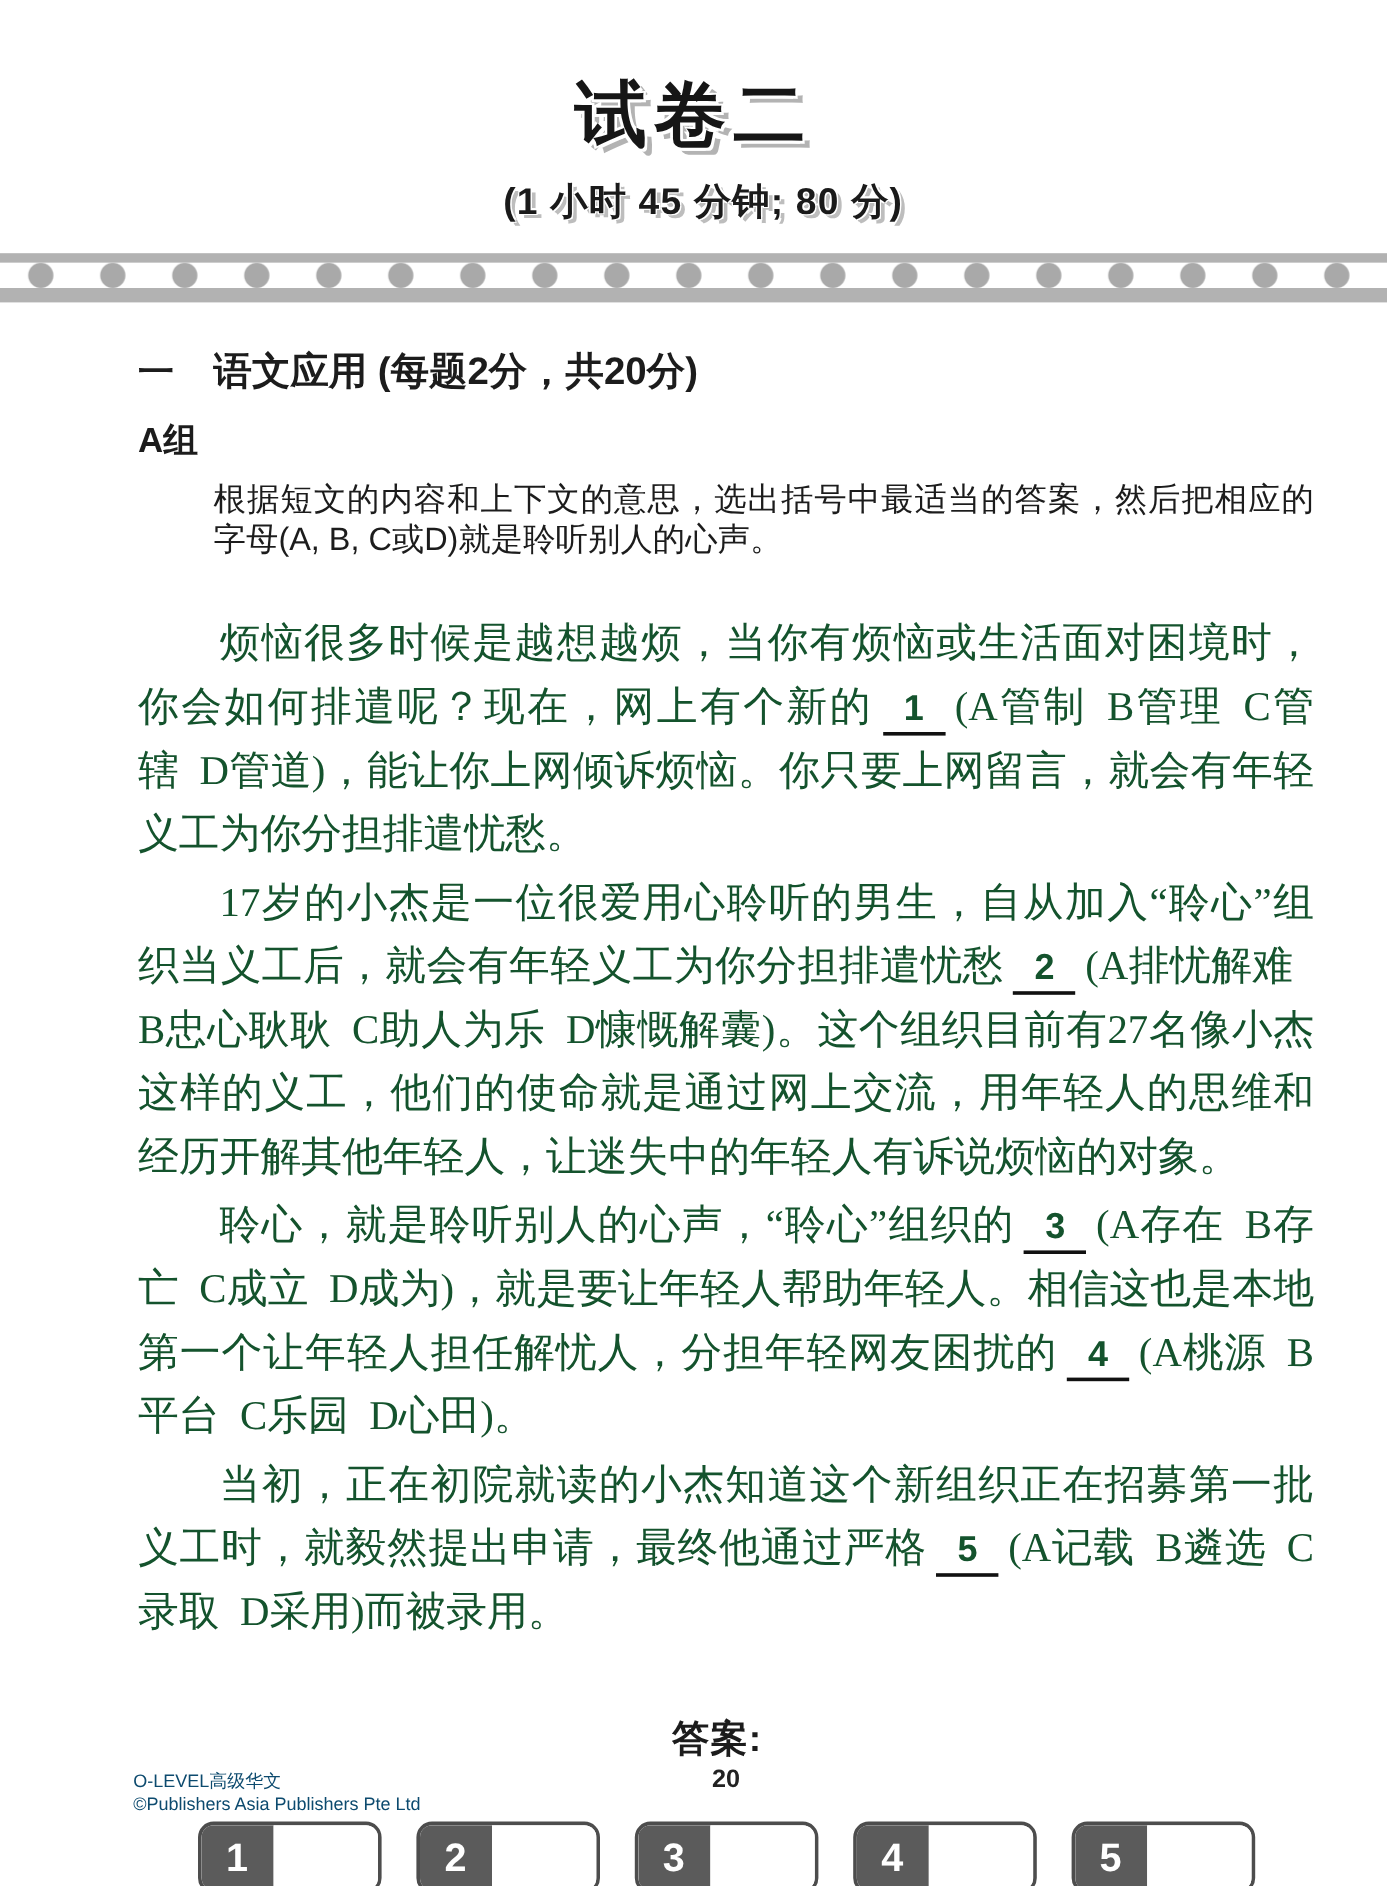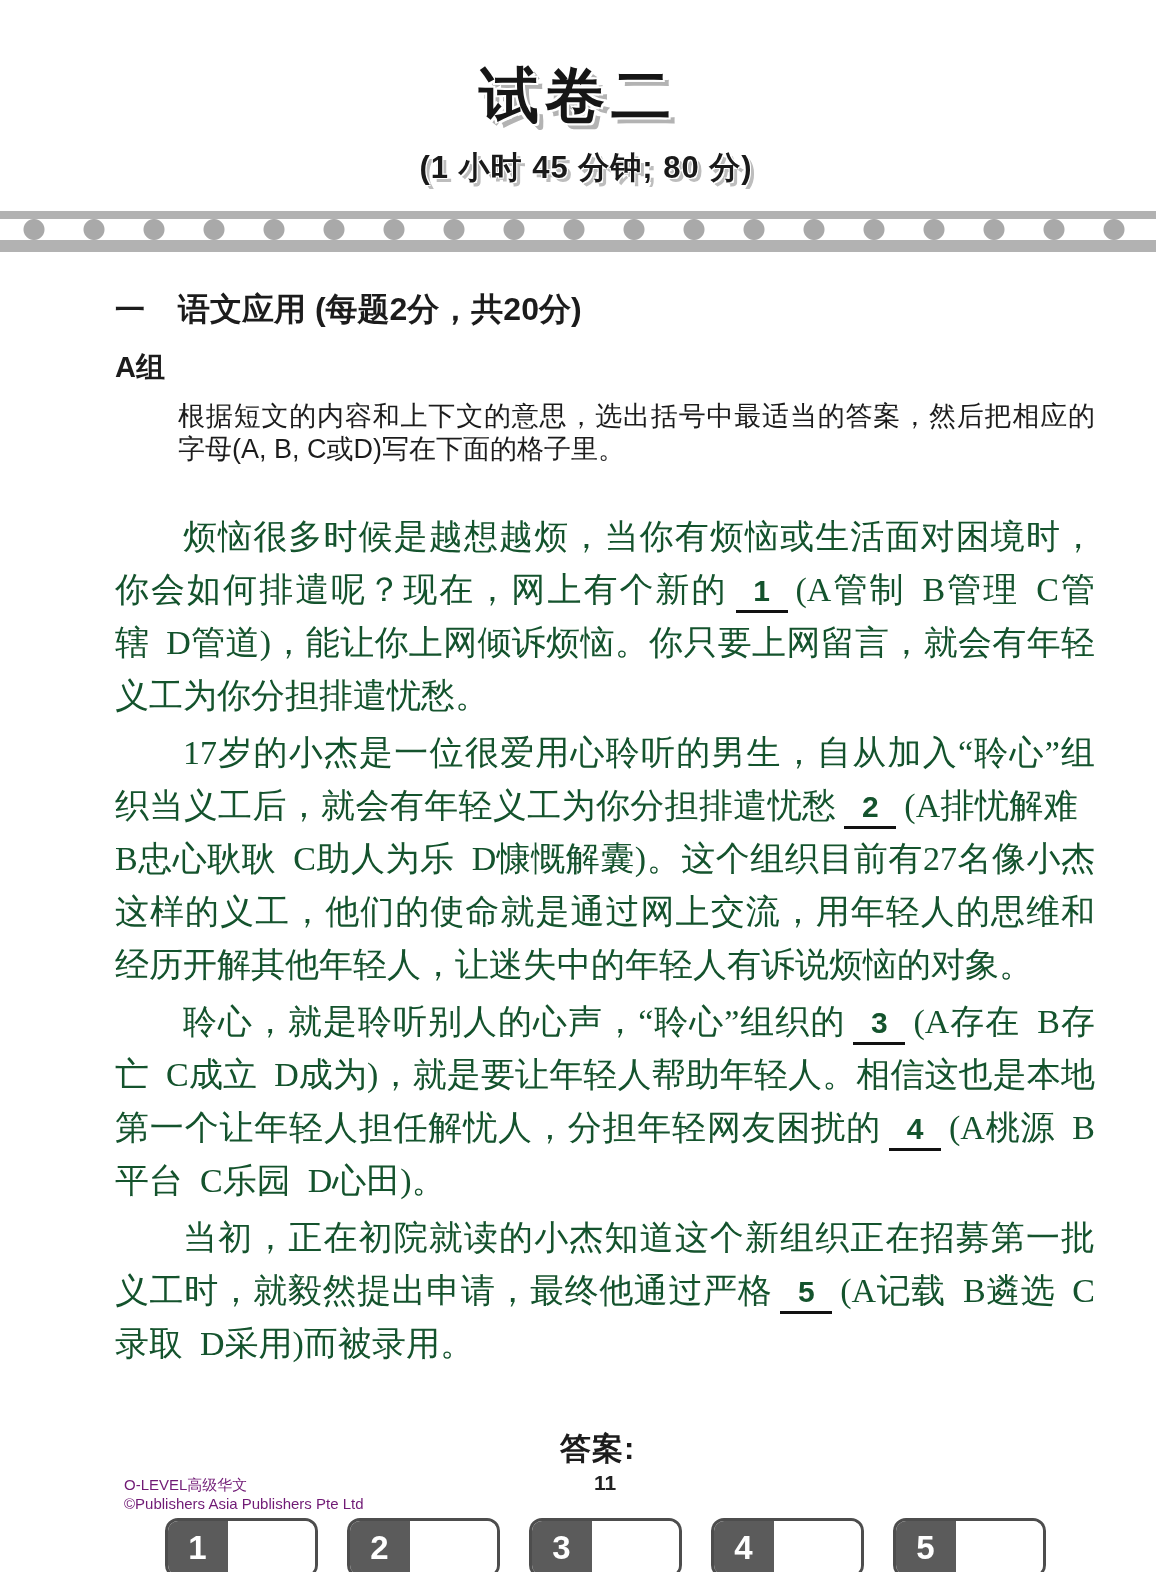--- a/index.html
+++ b/index.html
@@ -107,22 +107,22 @@
     flex:0 0 60px; width:60px;
     background:#5b5b5b;
     color:#ffffff;
     font-weight:bold;
     font-size:33px;
     display:flex; align-items:center; justify-content:center;
   }
   .ansval{ flex:1; background:#ffffff; }
   
   .footer-left{
-    position:absolute; left:124px; top:1475px;
-    font-size:15px; color:#701a75; line-height:19px;
+    position:absolute; left:111px; top:1475px;
+    font-size:15px; color:#0c4a6e; line-height:19px;
   }
   .footer-center{
     position:absolute; left:115px; top:1471px; width:980px;
     text-align:center; color:#222222;
   }
   .footer-page{ font-size:21px; font-weight:bold; margin:0; }
   .footer-caption{ font-size:20px; margin:4px 0 0 0; }
 </style>
 </head>
 <body>
@@ -144,21 +144,21 @@
 
     <div class="heading-row section-heading">
       <span class="h-label">一</span>
       <span class="h-text">语文应用 (每题2分，共20分)</span>
     </div>
 
     <div class="heading-row group-heading">
       <span class="h-label">A组</span>
     </div>
 
-    <p class="instructions">根据短文的内容和上下文的意思，选出括号中最适当的答案，然后把相应的字母(A, B, C或D)写在下面的格子里。</p>
+    <p class="instructions">根据短文的内容和上下文的意思，选出括号中最适当的答案，然后把相应的字母(A, B, C或D)就是聆听别人的心声。</p>
 
     <div class="passage">
         <p class="body-para"><span>烦恼很多时候是越想越烦，当你有烦恼或生活面对困境时，你会如何排遣呢？现在，网上有个新的</span><span class="blank">1</span><span>(A管制 B管理 C管辖 D管道)，能让你上网倾诉烦恼。你只要上网留言，就会有年轻义工为你分担排遣忧愁。</span></p>
         <p class="body-para"><span>17岁的小杰是一位很爱用心聆听的男生，自从加入“聆心”组织当义工后，就会有年轻义工为你分担排遣忧愁</span><span class="blank">2</span><span>(A排忧解难 B忠心耿耿 C助人为乐 D慷慨解囊)。这个组织目前有27名像小杰这样的义工，他们的使命就是通过网上交流，用年轻人的思维和经历开解其他年轻人，让迷失中的年轻人有诉说烦恼的对象。</span></p>
         <p class="body-para"><span>聆心，就是聆听别人的心声，“聆心”组织的</span><span class="blank">3</span><span>(A存在 B存亡 C成立 D成为)，就是要让年轻人帮助年轻人。相信这也是本地第一个让年轻人担任解忧人，分担年轻网友困扰的</span><span class="blank">4</span><span>(A桃源 B平台 C乐园 D心田)。</span></p>
         <p class="body-para"><span>当初，正在初院就读的小杰知道这个新组织正在招募第一批义工时，就毅然提出申请，最终他通过严格</span><span class="blank">5</span><span>(A记载 B遴选 C录取 D采用)而被录用。</span></p>
       </div>
 
     <div class="answers">
       <span class="answers-label">答案:</span>
@@ -187,16 +187,16 @@
     </div>
 
   </div>
 
   <div class="footer-left">
     <div>O-LEVEL高级华文</div>
     <div>©Publishers Asia Publishers Pte Ltd</div>
   </div>
 
   <div class="footer-center">
-    <p class="footer-page">11</p>
+    <p class="footer-page">20</p>
   </div>
 
 </div>
 
 </body></html>

